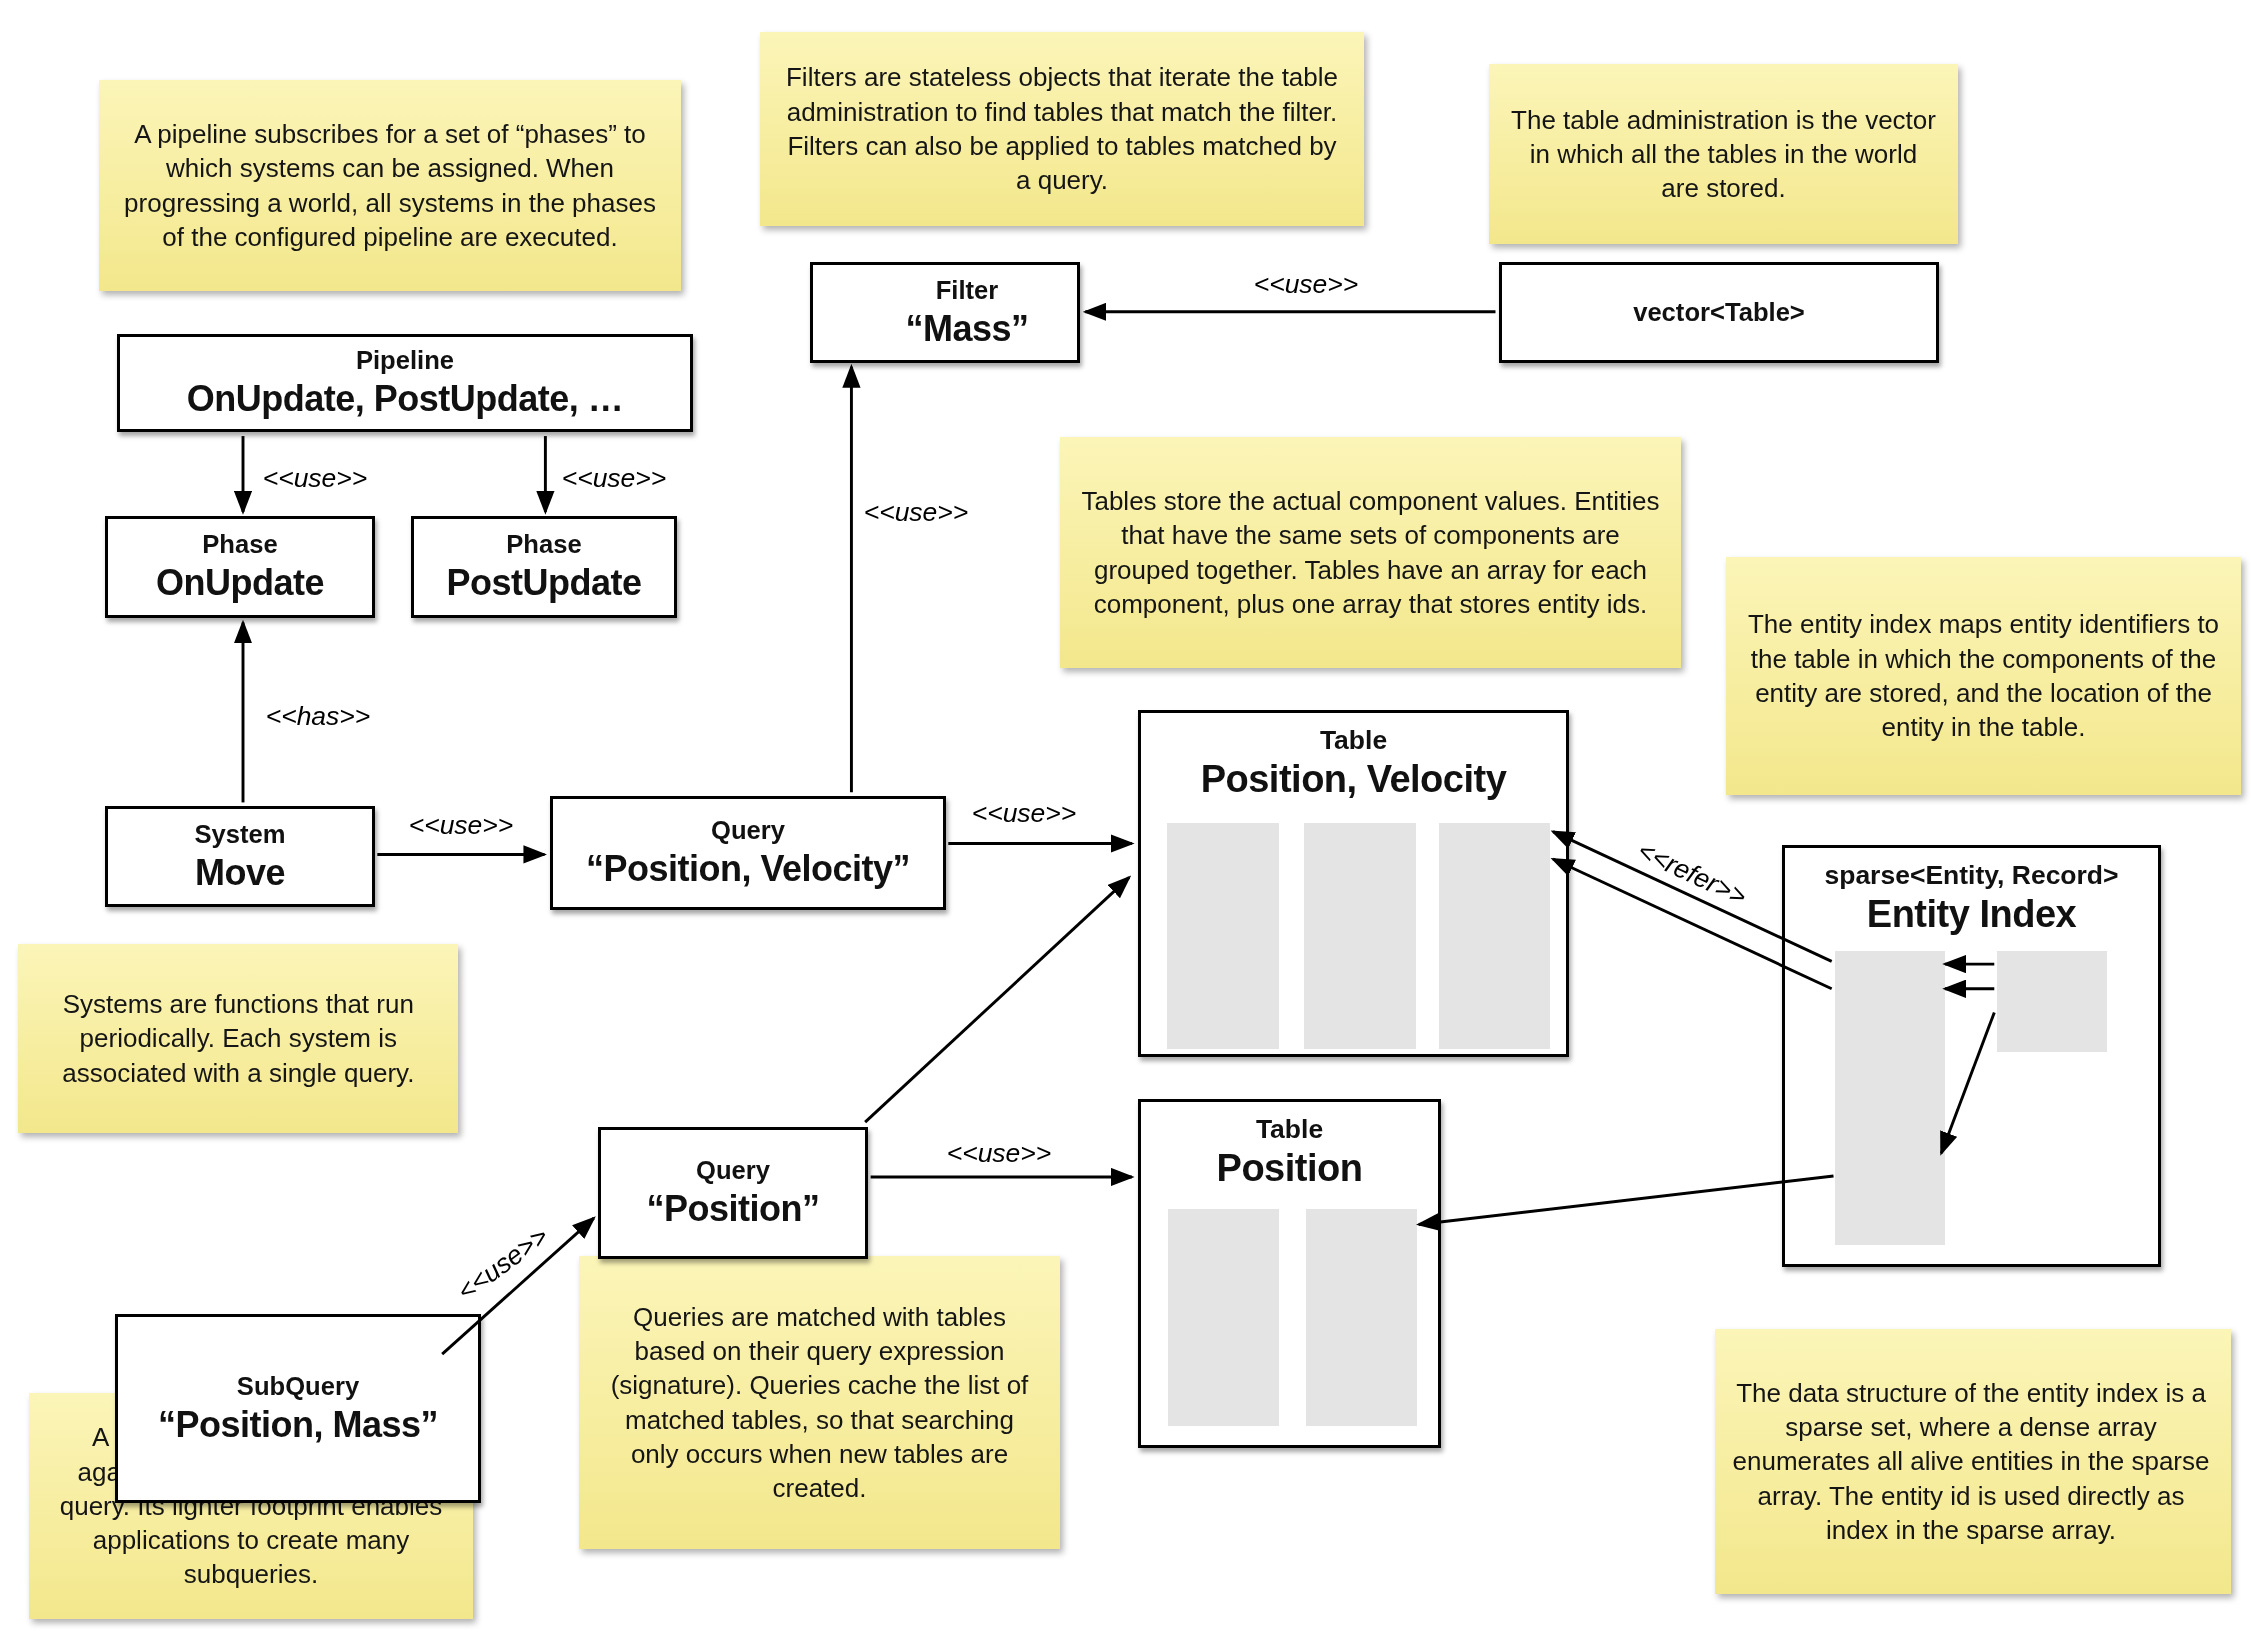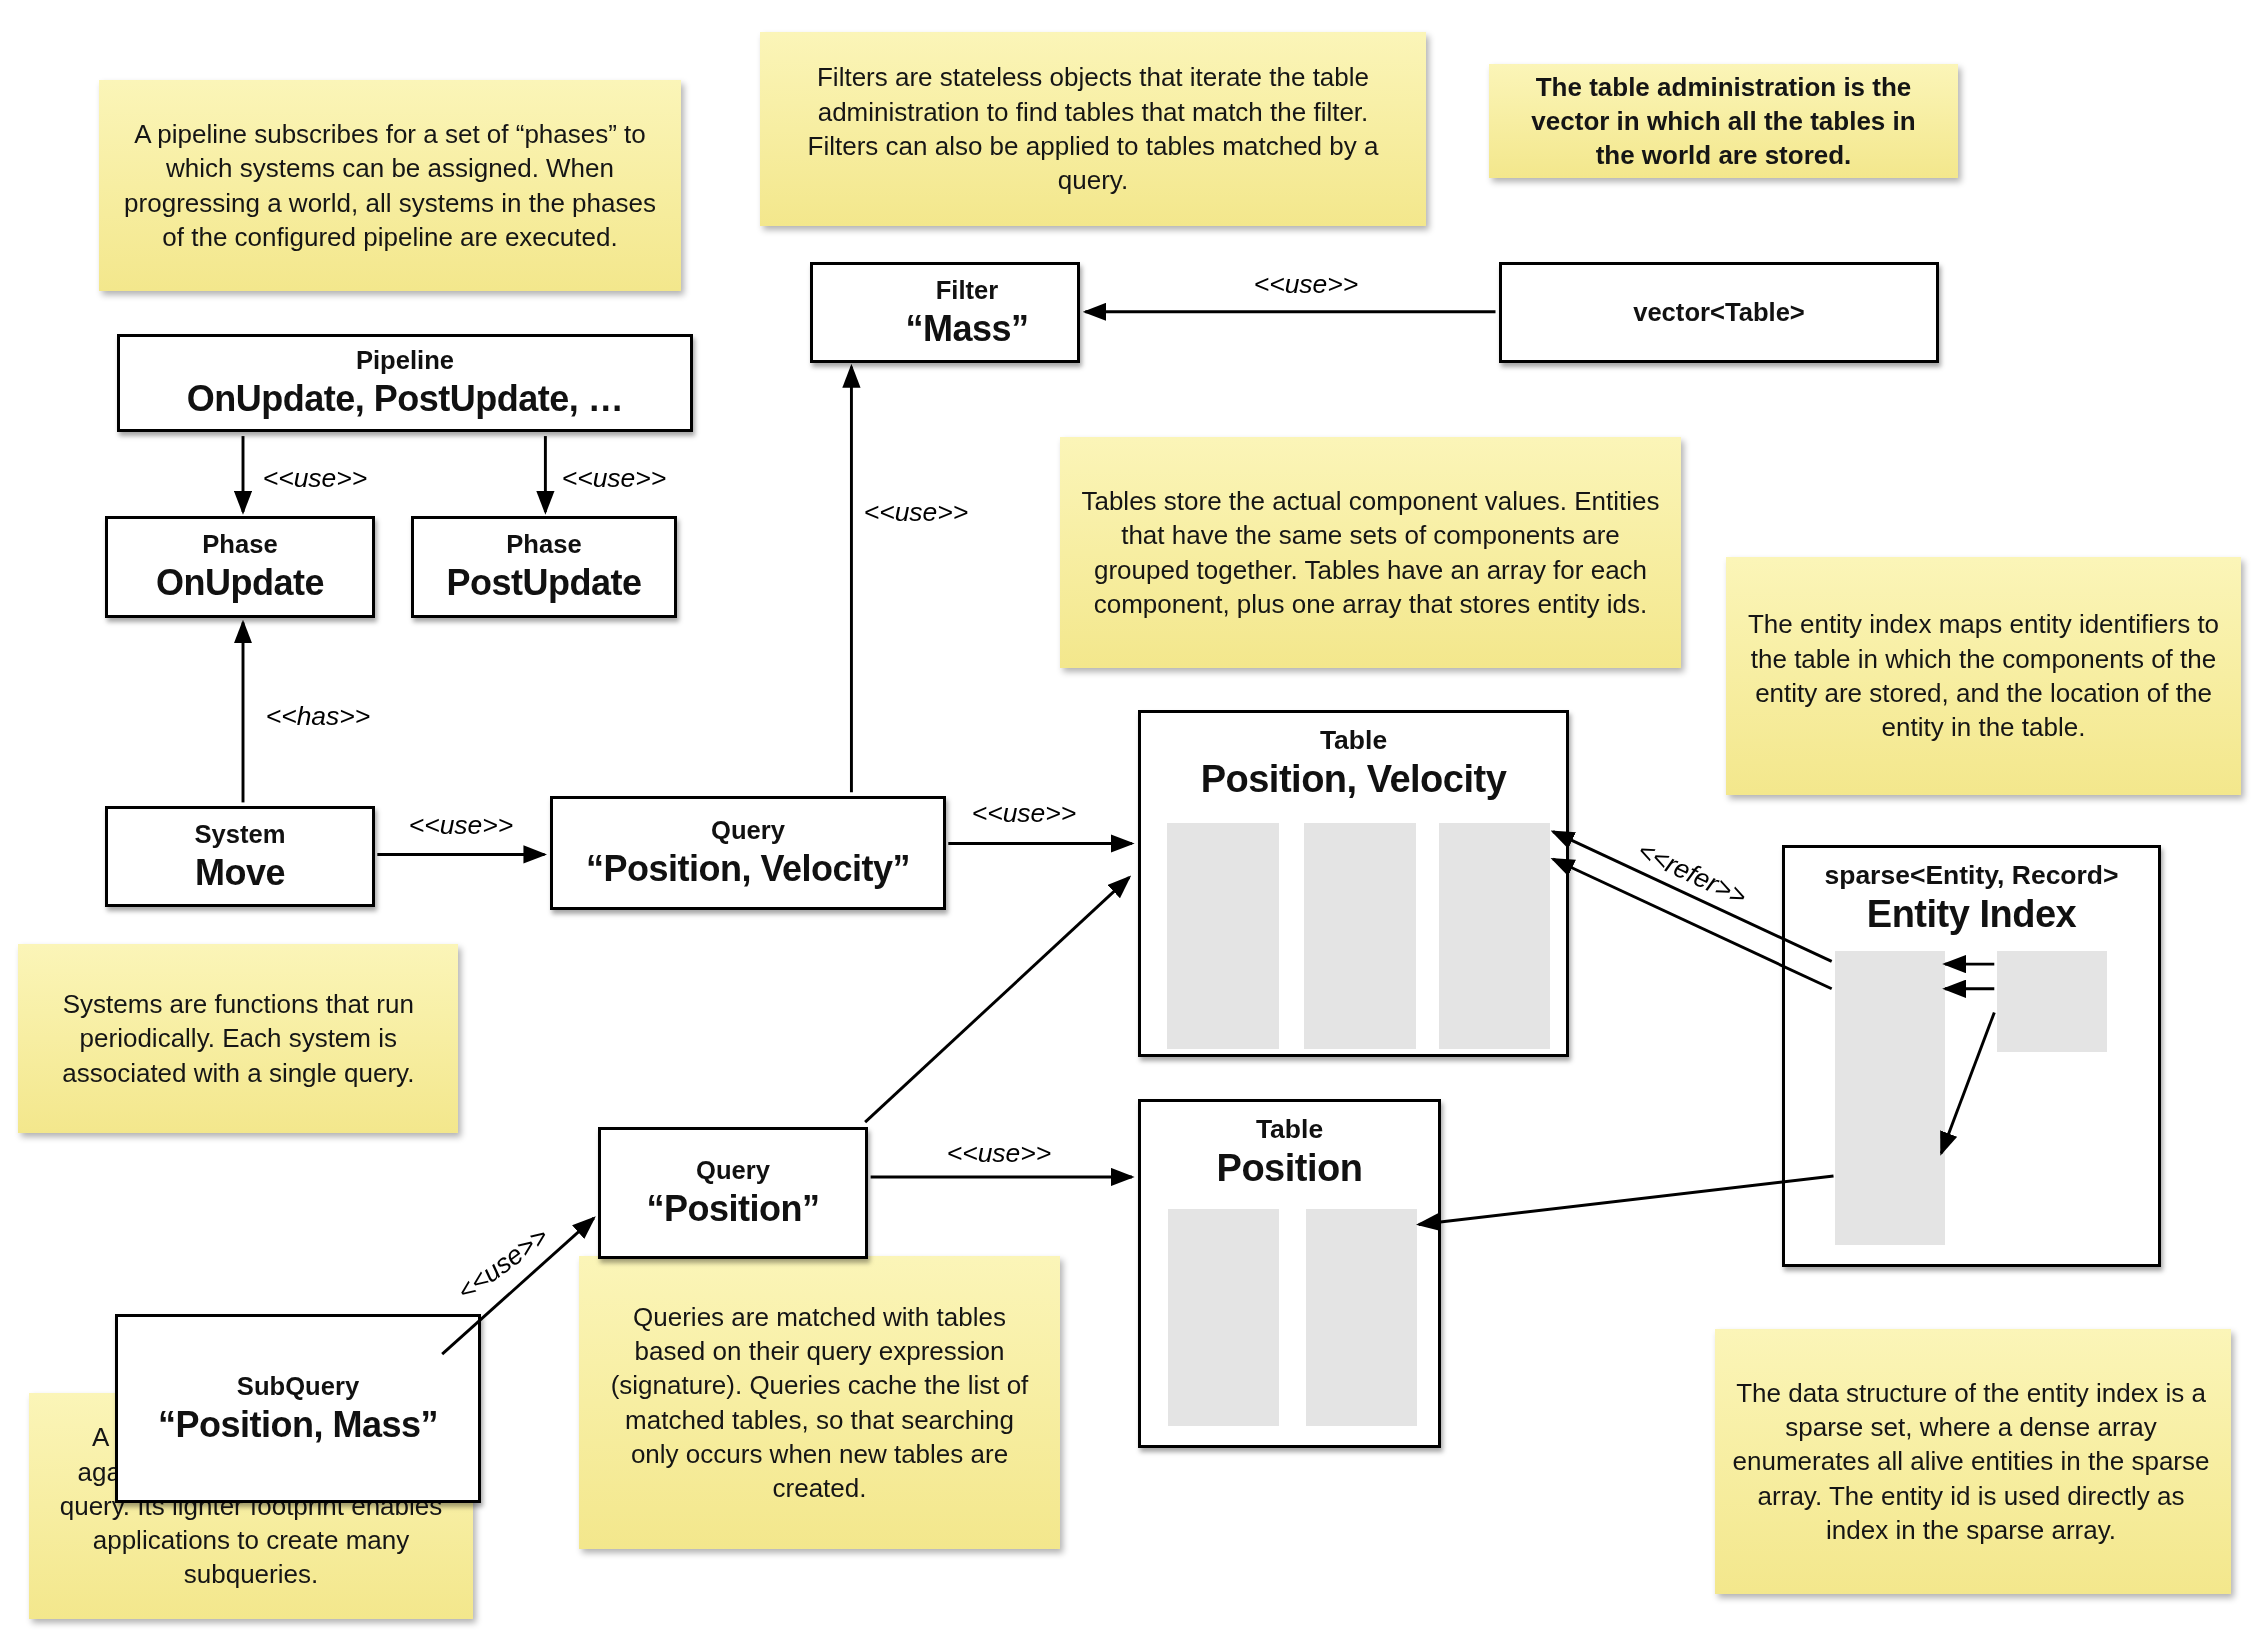--- a/index.html
+++ b/index.html
@@ -53,22 +53,22 @@
         <line x1="2005" y1="1052" x2="1700" y2="910" marker-end="url(#ah)"></line>
         <line x1="2005" y1="1082" x2="1700" y2="940" marker-end="url(#ah)"></line>
         <line x1="2007" y1="1287" x2="1553" y2="1340" marker-end="url(#ah)"></line>
         <line x1="2183" y1="1055" x2="2129" y2="1055" marker-end="url(#ah)"></line>
         <line x1="2183" y1="1082" x2="2129" y2="1082" marker-end="url(#ah)"></line>
         <line x1="2183" y1="1108" x2="2125" y2="1262" marker-end="url(#ah)"></line>
       </g>
   </svg>
   <div id="nodes">
       <div class="note" style="left: 99px; top: 80px; width: 582px; height: 211px;">A pipeline subscribes for a set of “phases” to which systems can be assigned. When progressing a world, all systems in the phases of the configured pipeline are executed.</div>
-      <div class="note" style="left: 760px; top: 32px; width: 666px; height: 194px;">Filters are stateless objects that iterate the table administration to find tables that match the filter. Filters can also be applied to tables matched by a query.</div>
-      <div class="note" style="left: 1489px; top: 64px; width: 469px; height: 114px; font-weight: bold;">The table administration is the vector in which all the tables in the world are stored.</div>
+      <div class="note" style="left: 760px; top: 32px; width: 604px; height: 194px;">Filters are stateless objects that iterate the table administration to find tables that match the filter. Filters can also be applied to tables matched by a query.</div>
+      <div class="note" style="left: 1489px; top: 64px; width: 469px; height: 180px;">The table administration is the vector in which all the tables in the world are stored.</div>
       <div class="note" style="left: 1060px; top: 437px; width: 621px; height: 231px;">Tables store the actual component values. Entities that have the same sets of components are grouped together. Tables have an array for each component, plus one array that stores entity ids.</div>
       <div class="note" style="left: 1726px; top: 557px; width: 515px; height: 238px;">The entity index maps entity identifiers to the table in which the components of the entity are stored, and the location of the entity in the table.</div>
       <div class="note" style="left: 18.3px; top: 944px; width: 440px; height: 189px;">Systems are functions that run periodically. Each system is associated with a single query.</div>
       <div class="note" style="left: 579px; top: 1256px; width: 481px; height: 293px;">Queries are matched with tables based on their query expression (signature). Queries cache the list of matched tables, so that searching only occurs when new tables are created.</div>
       <div class="note" style="left: 29px; top: 1393px; width: 444px; height: 226px;">A subquery is matched only against the tables of its parent query. Its lighter footprint enables applications to create many subqueries.</div>
       <div class="note" style="left: 1715px; top: 1329px; width: 516px; height: 265px; padding-left: 16px;">The data structure of the entity index is a sparse set, where a dense array enumerates all alive entities in the sparse array. The entity id is used directly as index in the sparse array.</div>
       <div class="box" style="left: 117px; top: 334px; width: 576px; height: 98px;">
         <span class="title">Pipeline</span>
         <span class="subtitle">OnUpdate, PostUpdate, …</span>
       </div>

